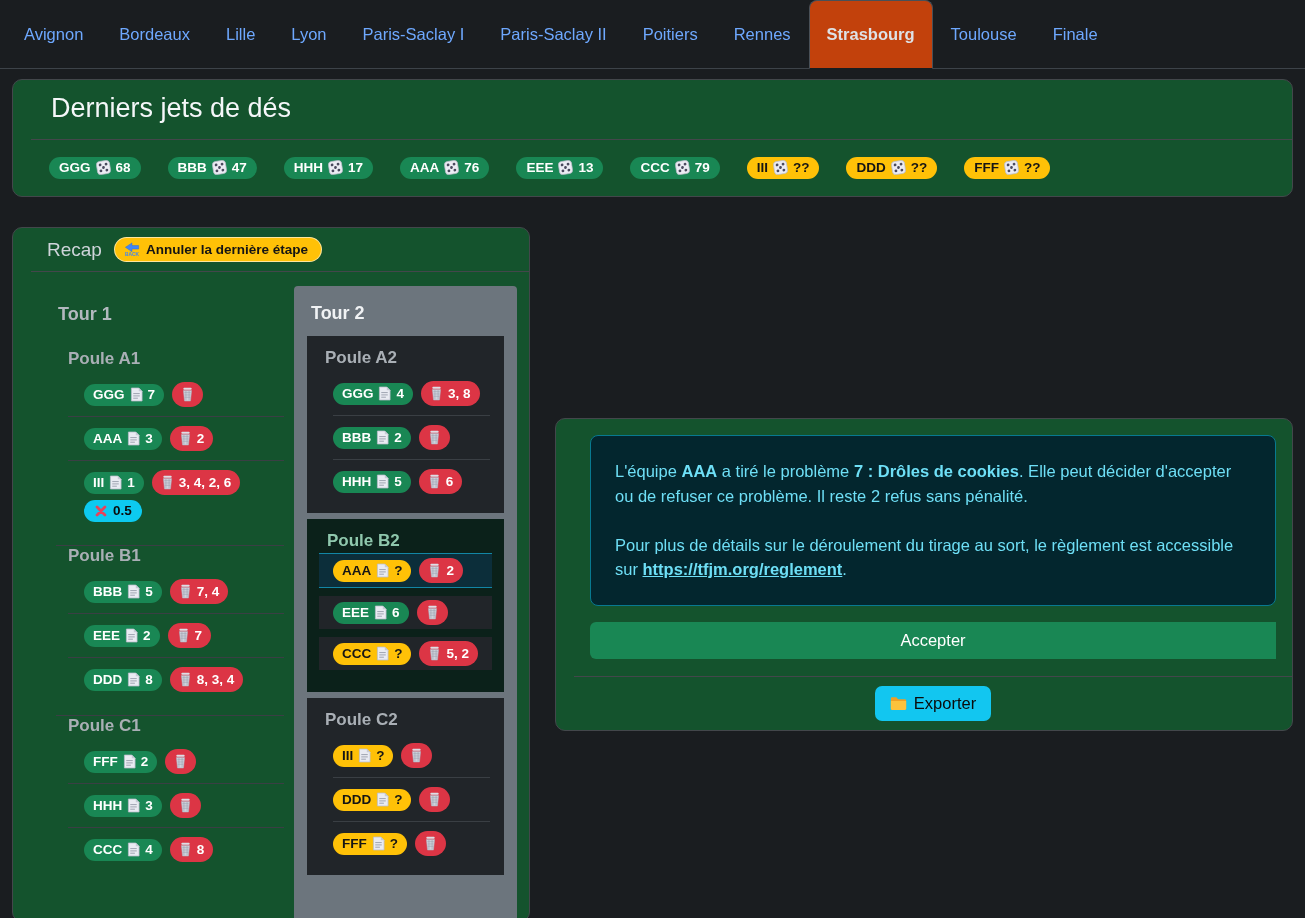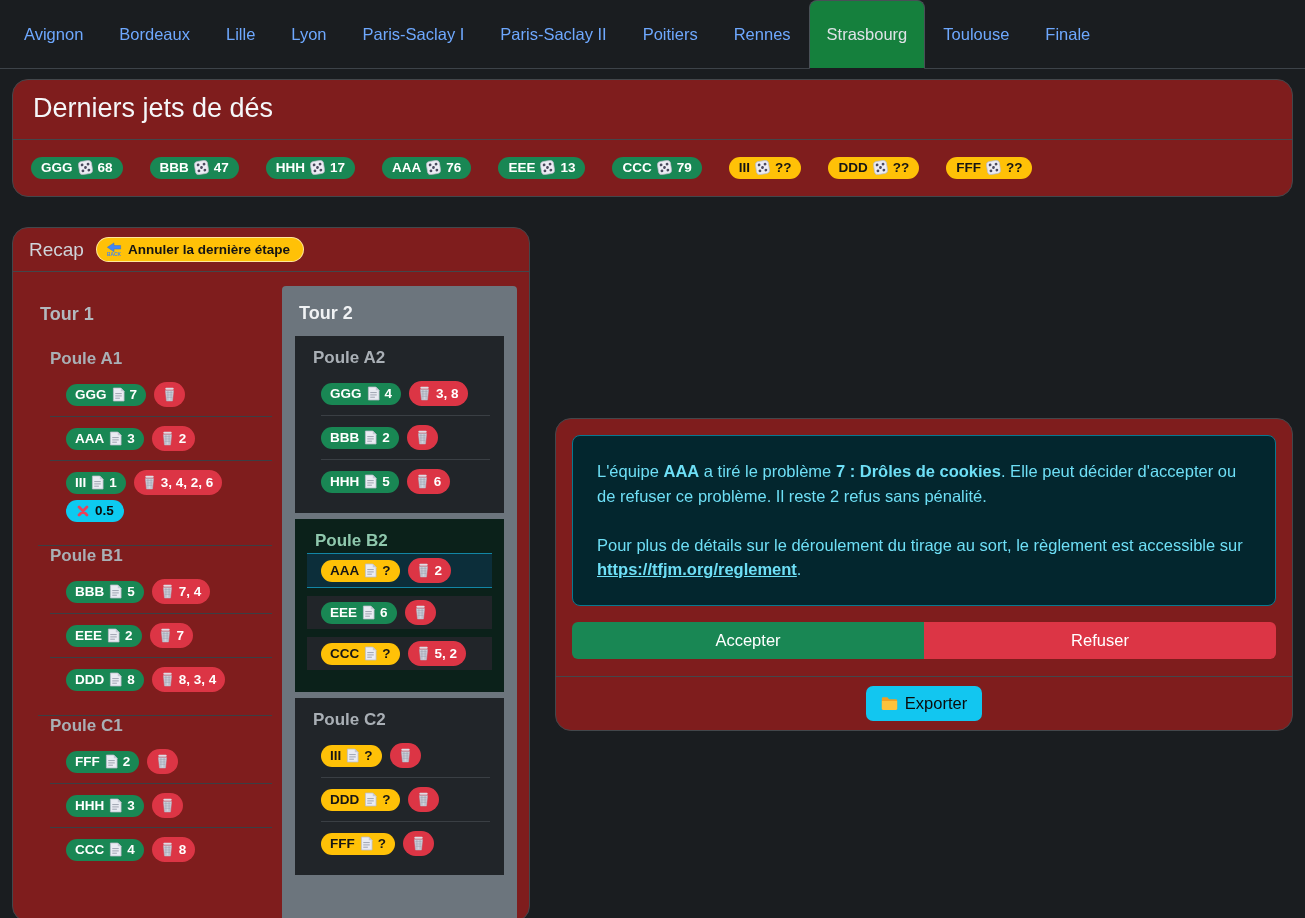--- a/index.html
+++ b/index.html
@@ -6,23 +6,23 @@
   html,body { margin:0; padding:0; }
   body {
     width:1305px; height:918px; overflow:hidden;
     background:#1a1d20; color:#dee2e6;
     font-family:"Liberation Sans","DejaVu Sans",sans-serif;
   }
   
   .tabbar { display:flex; align-items:stretch; height:69px; padding:0 6px; border-bottom:1px solid #3d4349; }
   .tab { display:flex; align-items:center; padding:0 17px; font-size:16.5px; color:#6ea8fe; cursor:pointer;
          border:1px solid transparent; border-radius:8px 8px 0 0; margin-bottom:-1px; }
-  .tab.active { color:#dee2e6; background:#15803d; border-color:#495057; border-bottom-color:#1a1d20; }
+  .tab.active { color:#dee2e6; background:#c2410c; border-color:#495057; border-bottom-color:#1a1d20;font-weight:bold; }
   
-  .card { background:#7f1d1d; border:1px solid #43474b; border-radius:16px; }
+  .card { background:#14532d; border:1px solid #43474b; border-radius:10px;padding-left:18px; }
   #dice-card { margin:10px 12px 0; }
   #dice-card h1 { margin:0; padding:13px 20px 15px; font-size:27px; font-weight:400; color:#f5f7f9;
                   border-bottom:1px solid #43474b; }
   .dice-row { display:flex; align-items:center; gap:27px; padding:17px 18px; }
   .badge { display:inline-flex; align-items:center; gap:5px; font-weight:bold; border-radius:50rem; white-space:nowrap; }
   .roll-badge { padding:3px 10px 4px; font-size:13.5px; }
   .roll-green { background:#198754; color:#fff; }
   .roll-yellow { background:#ffc107; color:#151515; }
   .icon { display:inline-flex; align-items:center; }
   
@@ -765,21 +765,20 @@
       </div>
   </section>
 
   <section class="card" id="draw-card">
     <div class="alert">
       <p><span>L'équipe </span><b>AAA</b><span> a tiré le problème </span><b>7 : Drôles de cookies</b><span>. Elle peut décider d'accepter ou de refuser ce problème. Il reste 2 refus sans pénalité.</span></p>
       <p><span>Pour plus de détails sur le déroulement du tirage au sort, le règlement est accessible sur </span><a href="#">https://tfjm.org/reglement</a><span>.</span></p>
     </div>
     <div class="decision-row">
       <button class="btn-decision btn-accept">Accepter</button>
-      <button class="btn-decision btn-refuse">Refuser</button>
     </div>
     <div class="draw-divider"></div>
     <div class="export-row">
       <button class="btn-export">
         <span class="icon">
           <svg width="17" height="15" viewBox="0 0 16 14">
               <path d="M0.8 2.2 q0-1.2 1.2-1.2 h4 l1.6 1.9 h6.4 q1.2 0 1.2 1.2 V11.8 q0 1.2 -1.2 1.2 H2 q-1.2 0 -1.2 -1.2 z" fill="#ef9f24"></path>
               <path d="M0.8 4.6 h14.4 V11.8 q0 1.2 -1.2 1.2 H2 q-1.2 0 -1.2 -1.2 z" fill="#fcc23c"></path>
             </svg>
         </span>

